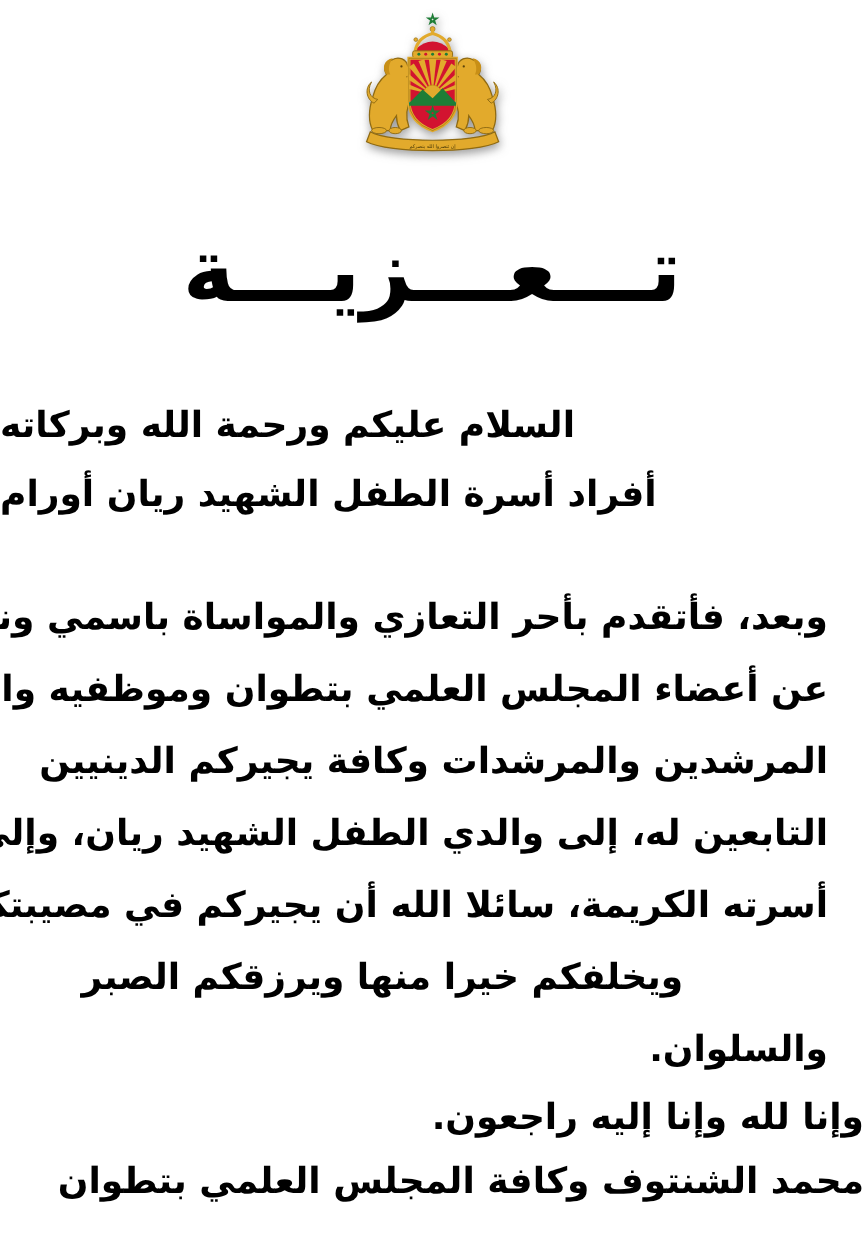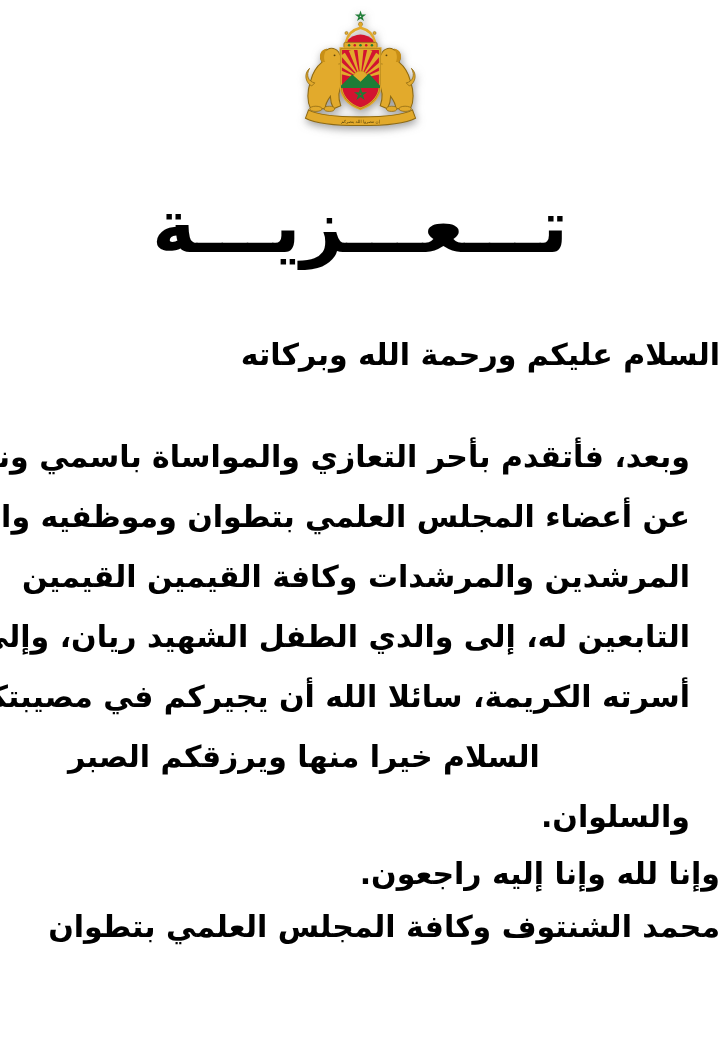--- a/index.html
+++ b/index.html
@@ -25,21 +25,21 @@
     margin:38px 0 0;
     text-align:center;
     font-size:74px;
     line-height:100px;
     font-weight:bold;
     letter-spacing:0;
     white-space:nowrap;
   }
   .greeting{
     margin-top:50px;
-    text-align:right;
+    text-align:left;
     font-size:30px;
     font-weight:bold;
     line-height:58px;
   }
   .body-par{
     margin-top:43px;
     padding:0 30px 0 38px;
     font-size:30px;
     font-weight:bold;
     line-height:60px;
@@ -131,29 +131,30 @@
 
       <path d="M30,196 C60,214 200,214 230,196 L236,212 C200,231 60,231 24,212 Z" fill="#e2aa2c" stroke="#8f6a12" stroke-width="2"></path>
       <text x="130" y="222" font-size="8" text-anchor="middle" fill="#4a3a08">إن تنصروا الله ينصركم</text>
     </svg>
   </div>
 
   <h1 class="title">تـــعـــزيـــة</h1>
 
   <div class="greeting">
     <div>السلام عليكم ورحمة الله وبركاته</div>
+    <div>أفراد أسرة الطفل الشهيد ريان أورام</div>
   </div>
 
   <div class="body-par">
     <div class="body-line">وبعد، فأتقدم بأحر التعازي والمواساة باسمي ونيابة</div>
     <div class="body-line">عن أعضاء المجلس العلمي بتطوان وموظفيه والأئمة</div>
-    <div class="body-line">المرشدين والمرشدات وكافة القيمين القيمين</div>
+    <div class="body-line">المرشدين والمرشدات وكافة يجيركم الدينيين</div>
     <div class="body-line">التابعين له، إلى والدي الطفل الشهيد ريان، وإلى</div>
     <div class="body-line">أسرته الكريمة، سائلا الله أن يجيركم في مصيبتكم</div>
-    <div class="body-line last">السلام خيرا منها ويرزقكم الصبر والسلوان.</div>
+    <div class="body-line last">ويخلفكم خيرا منها ويرزقكم الصبر والسلوان.</div>
   </div>
 
   <div class="closing">
     <div>وإنا لله وإنا إليه راجعون.</div>
     <div>محمد الشنتوف وكافة المجلس العلمي بتطوان</div>
   </div>
 
 </div>
 
 </body></html>

